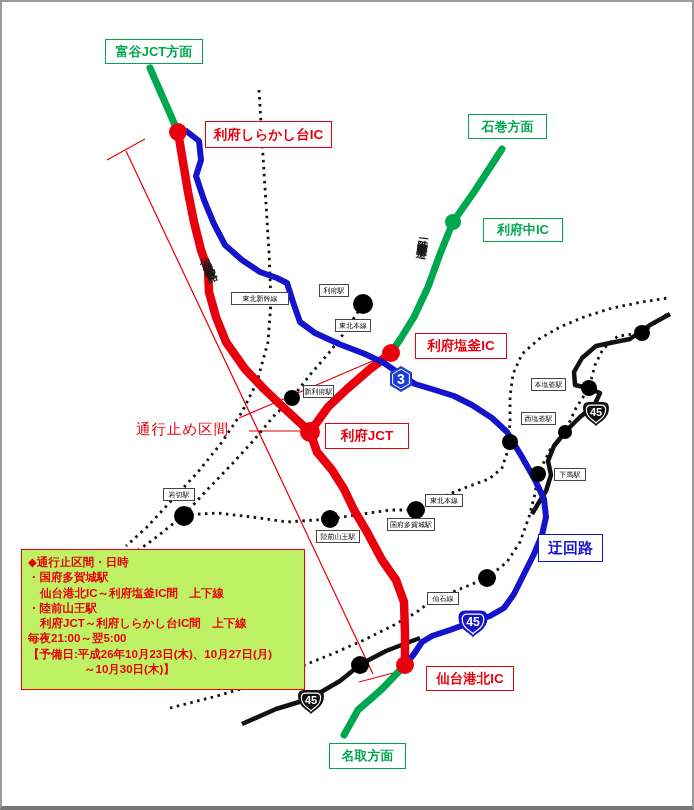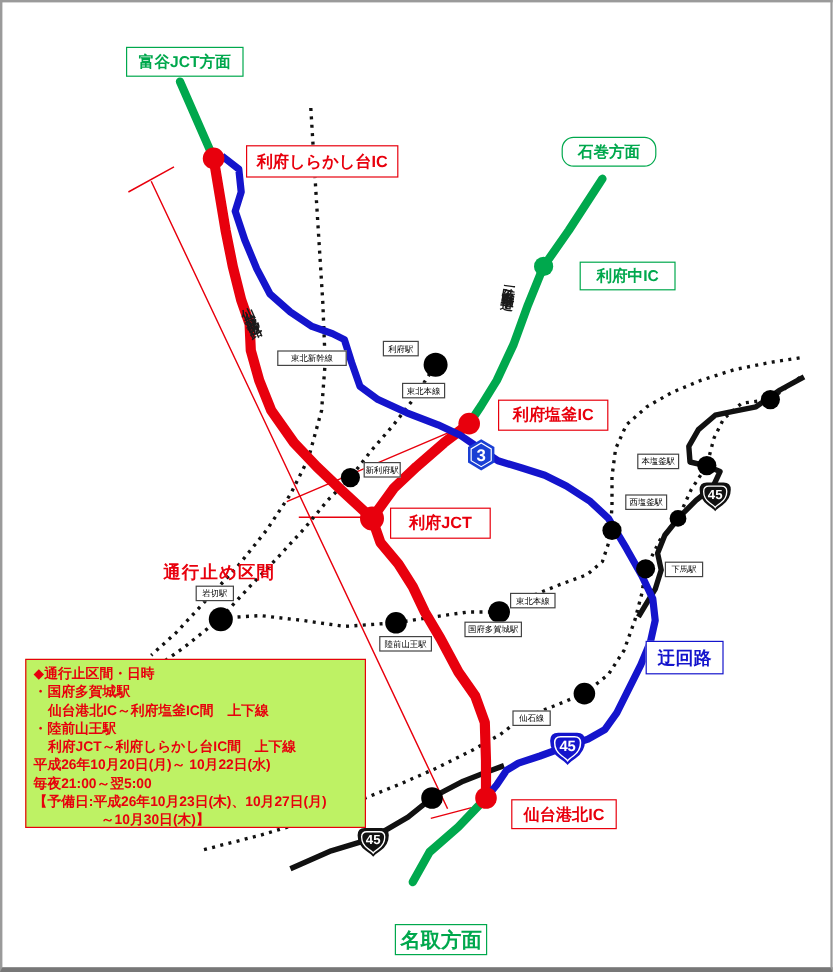--- a/index.html
+++ b/index.html
@@ -8,21 +8,21 @@
   html,body{margin:0;padding:0;background:#fff;}
   body{font-family:"Liberation Sans","DejaVu Sans",sans-serif;}
   #stage{position:relative;width:694px;height:810px;background:#ffffff;
          border:2px solid #9a9a9a;border-bottom:4px solid #777;box-sizing:border-box;overflow:hidden;}
   #mapsvg{position:absolute;left:0;top:0;}
   .lbl{position:absolute;display:flex;align-items:center;justify-content:center;
        background:#fff;white-space:nowrap;box-sizing:border-box;font-weight:bold;overflow:hidden;}
   .lbl.green{border:1.5px solid var(--green);color:var(--green);}
   .lbl.red{border:1.5px solid var(--red);color:var(--red);}
   .lbl.blue{border:1.5px solid var(--blue);color:var(--blue);}
-  .plain-red{position:absolute;color:var(--red);font-weight:bold;white-space:nowrap;letter-spacing:1px;margin-top:48px;}
+  .plain-red{position:absolute;color:var(--red);font-weight:normal;white-space:nowrap;letter-spacing:1px;}
   .tiny{position:absolute;background:#fff;border:1px solid #444;color:#000;font-size:7px;
         display:flex;align-items:center;justify-content:center;height:13px;box-sizing:border-box;
         white-space:nowrap;overflow:hidden;}
   .roadname{position:absolute;writing-mode:vertical-rl;text-orientation:upright;color:#1a1a1a;
         font-size:11px;font-weight:bold;letter-spacing:3px;white-space:nowrap;}
   .notice{position:absolute;left:19px;top:547px;width:284px;height:141px;box-sizing:border-box;
         border:1.6px solid var(--red);background:#bef264;color:var(--red);font-weight:bold;
         font-size:11.5px;line-height:1.33;padding:5px 6px;}
   .notice .ind1{padding-left:12px;}
   .notice .ind2{padding-left:56px;}
@@ -92,22 +92,22 @@
       <text x="0" y="1.5" text-anchor="middle" font-size="11" font-weight="bold" fill="#fff">45</text>
     </g>
     <g transform="translate(471,622) scale(1.12)">
       <path d="M-13,-6 Q-13,-12 -7,-12 L7,-12 Q13,-12 13,-6 Q13,2 6,7 Q1,10.5 0,12 Q-1,10.5 -6,7 Q-13,2 -13,-6 Z" fill="var(--blue)"></path>
       <path d="M-13,-6 Q-13,-12 -7,-12 L7,-12 Q13,-12 13,-6 Q13,2 6,7 Q1,10.5 0,12 Q-1,10.5 -6,7 Q-13,2 -13,-6 Z" fill="none" stroke="#fff" stroke-width="1.5" transform="scale(0.74)"></path>
       <text x="0" y="1.5" text-anchor="middle" font-size="11" font-weight="bold" fill="#fff">45</text>
     </g>
   </svg>
 
   <div class="lbl green" style="left:103px;top:37px;width:98px;height:25px;font-size:13px;">富谷JCT方面</div>
-  <div class="lbl green" style="left:466px;top:112px;width:79px;height:25px;font-size:13px;border-radius:10px;">石巻方面</div>
-  <div class="lbl green" style="left:327px;top:741px;width:77px;height:26px;font-size:17px;margin-top:27px;">名取方面</div>
+  <div class="lbl green" style="left:466px;top:112px;width:79px;height:25px;font-size:13px;">石巻方面</div>
+  <div class="lbl green" style="left:327px;top:741px;width:77px;height:26px;font-size:13px;">名取方面</div>
   <div class="lbl green" style="left:468px;top:216px;width:80px;height:24px;font-size:13px;margin-left:13px;">利府中IC</div>
 
   <div class="lbl red" style="left:203px;top:119px;width:127px;height:27px;font-size:13.5px;">利府しらかし台IC</div>
   <div class="lbl red" style="left:413px;top:331px;width:92px;height:26px;font-size:13.5px;">利府塩釜IC</div>
   <div class="lbl red" style="left:323px;top:421px;width:84px;height:26px;font-size:13.5px;text-align:right;">利府JCT</div>
   <div class="lbl red" style="left:424px;top:664px;width:88px;height:25px;font-size:13.5px;">仙台港北IC</div>
 
   <div class="lbl blue" style="left:536px;top:532px;width:65px;height:28px;font-size:15px;">迂回路</div>
 
   <div class="plain-red" style="left:134px;top:418px;font-size:14.5px;">通行止め区間</div>
@@ -127,19 +127,18 @@
   <div class="tiny" style="left:519px;top:410px;width:35px;">西塩釜駅</div>
   <div class="tiny" style="left:552px;top:466px;width:32px;">下馬駅</div>
   <div class="tiny" style="left:425px;top:590px;width:32px;">仙石線</div>
 
   <div class="notice">
     <div>◆通行止区間・日時</div>
     <div>・国府多賀城駅</div>
     <div class="ind1">仙台港北IC～利府塩釜IC間　上下線</div>
     <div>・陸前山王駅</div>
     <div class="ind1">利府JCT～利府しらかし台IC間　上下線</div>
-    <div>平成26年10月20日(月)～ 10月22日(水)</div>
     <div>毎夜21:00～翌5:00</div>
     <div>【予備日:平成26年10月23日(木)、10月27日(月)</div>
     <div class="ind2">～10月30日(木)】</div>
   </div>
 
 </div>
 
 </body></html>

